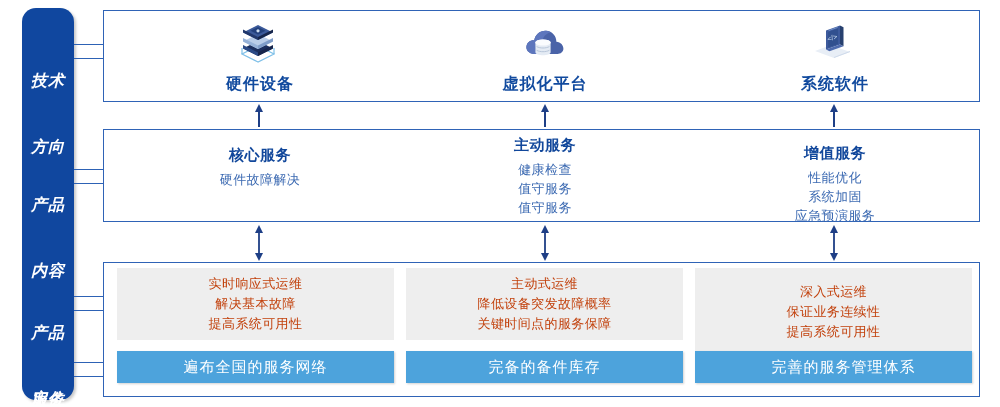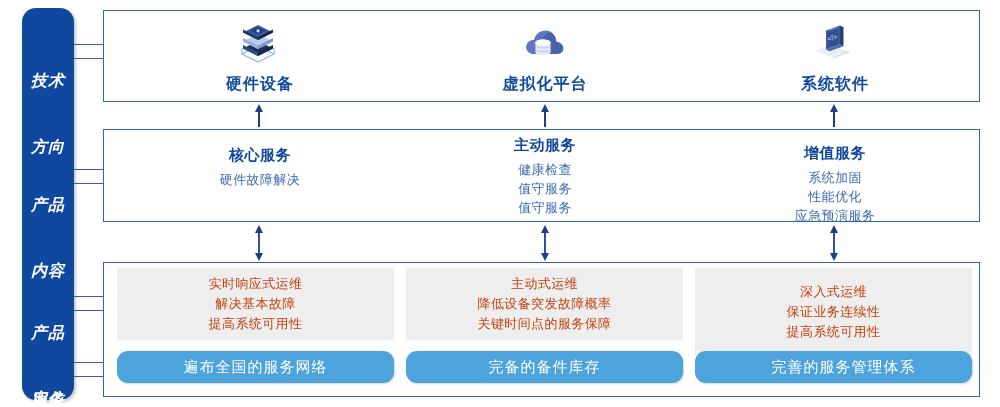--- a/index.html
+++ b/index.html
@@ -119,21 +119,20 @@
     position: absolute;
     background: #4da3dc;
     color: #ffffff;
     font-size: 15px;
     letter-spacing: 1px;
     display: flex;
     align-items: center;
     justify-content: center;
     box-sizing: border-box;
     box-shadow: 1px 1px 2px rgba(0,0,0,0.18);
-    border-radius: 11px;
   }
 
   
   .arrow {
     position: absolute;
   }
 </style>
 </head>
 <body>
 
@@ -258,22 +257,22 @@
 
   <div class="col" style="left:410px; top:136px; width:270px;">
     <div class="content-title">主动服务</div>
     <div class="content-line">健康检查</div>
     <div class="content-line">值守服务</div>
     <div class="content-line">值守服务</div>
   </div>
 
   <div class="col" style="left:700px; top:144px; width:270px;">
     <div class="content-title">增值服务</div>
+    <div class="content-line">性能优化</div>
     <div class="content-line">系统加固</div>
-    <div class="content-line">性能优化</div>
     <div class="content-line">应急预演服务</div>
   </div>
 
   <div class="arrow" style="left:251px; top:224px;">
     <svg width="16" height="38" viewBox="0 0 16 38">
       <path d="M8 1 L12 9 L4 9 Z" fill="#1e3f86"></path>
       <path d="M8 37 L12 29 L4 29 Z" fill="#1e3f86"></path>
       <rect x="7.1" y="7" width="1.8" height="24" fill="#1e3f86"></rect>
     </svg>
   </div>

